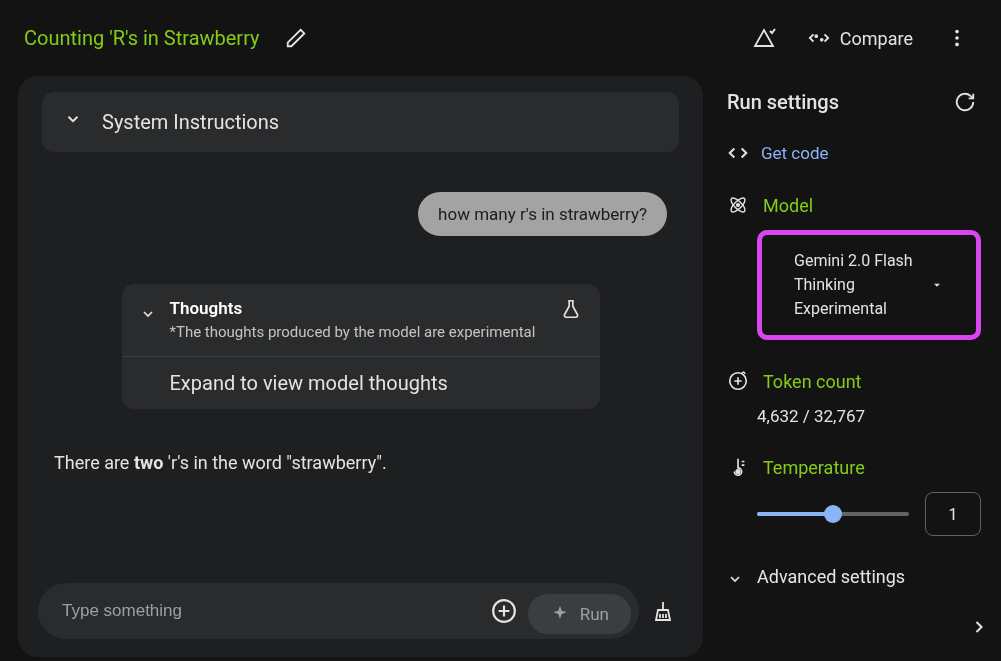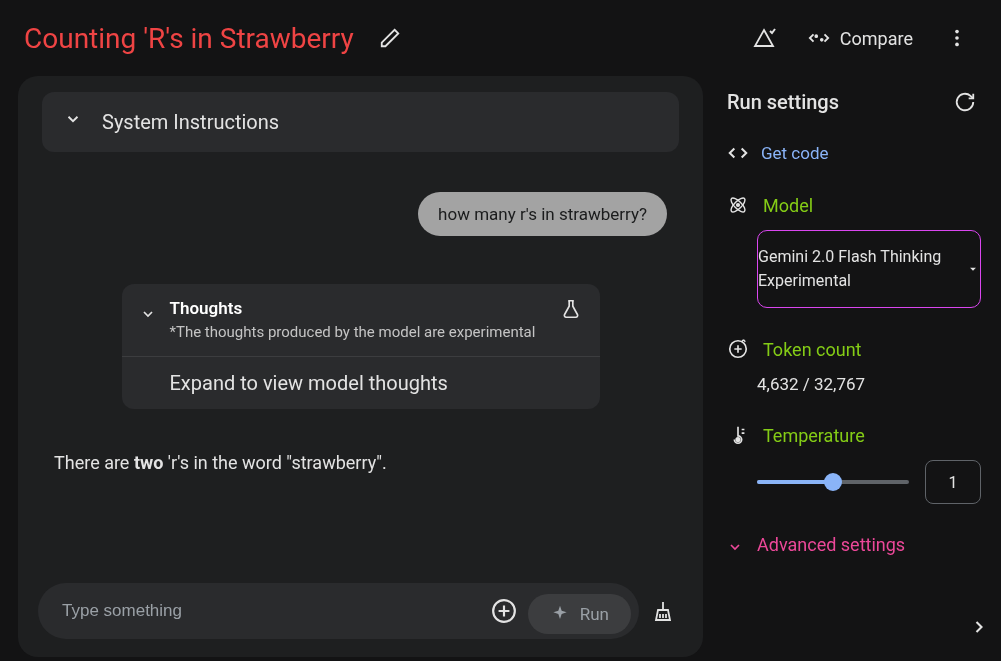--- a/index.html
+++ b/index.html
@@ -12,23 +12,23 @@
     overflow: hidden;
     position: relative;
   }
   .header {
     display: flex;
     align-items: center;
     padding: 18px 24px;
     gap: 16px;
   }
   .title {
-    font-size: 28px;
+    font-size: 20px;
     font-weight: 400;
-    color: #ef4444;
+    color: #84cc16;
   }
   .header-spacer { flex: 1; }
   .icon-btn {
     width: 40px; height: 40px;
     display: flex; align-items: center; justify-content: center;
     cursor: pointer;
     border-radius: 50%;
     color: #e3e3e3;
   }
   .compare-btn {
@@ -199,23 +199,23 @@
     display: flex;
     align-items: center;
     gap: 14px;
     margin-bottom: 14px;
   }
   .section-label {
     font-size: 18px;
     color: #84cc16;
   }
   .model-select {
-    border: 1px solid #d946ef;
+    border: 5px solid #d946ef;
     border-radius: 10px;
-    padding: 14px 0;
+    padding: 14px 32px;
     display: flex;
     align-items: center;
     cursor: pointer;
     margin: 0 0 30px 30px;
   }
   .model-select .name {
     flex: 1;
     font-size: 16px;
     line-height: 1.5;
     color: #e3e3e3;
@@ -262,21 +262,21 @@
     align-items: center;
     justify-content: center;
     font-size: 16px;
     color: #e3e3e3;
   }
   .adv {
     display: flex;
     align-items: flex-end;
     gap: 14px;
     font-size: 18px;
-    color: #ec4899;
+    color: #e5e5e5;
     cursor: pointer;
     margin-top: 6px;
   }
   .collapse-chev {
     position: absolute;
     right: 12px;
     bottom: 16px;
     cursor: pointer;
   }
 </style>

